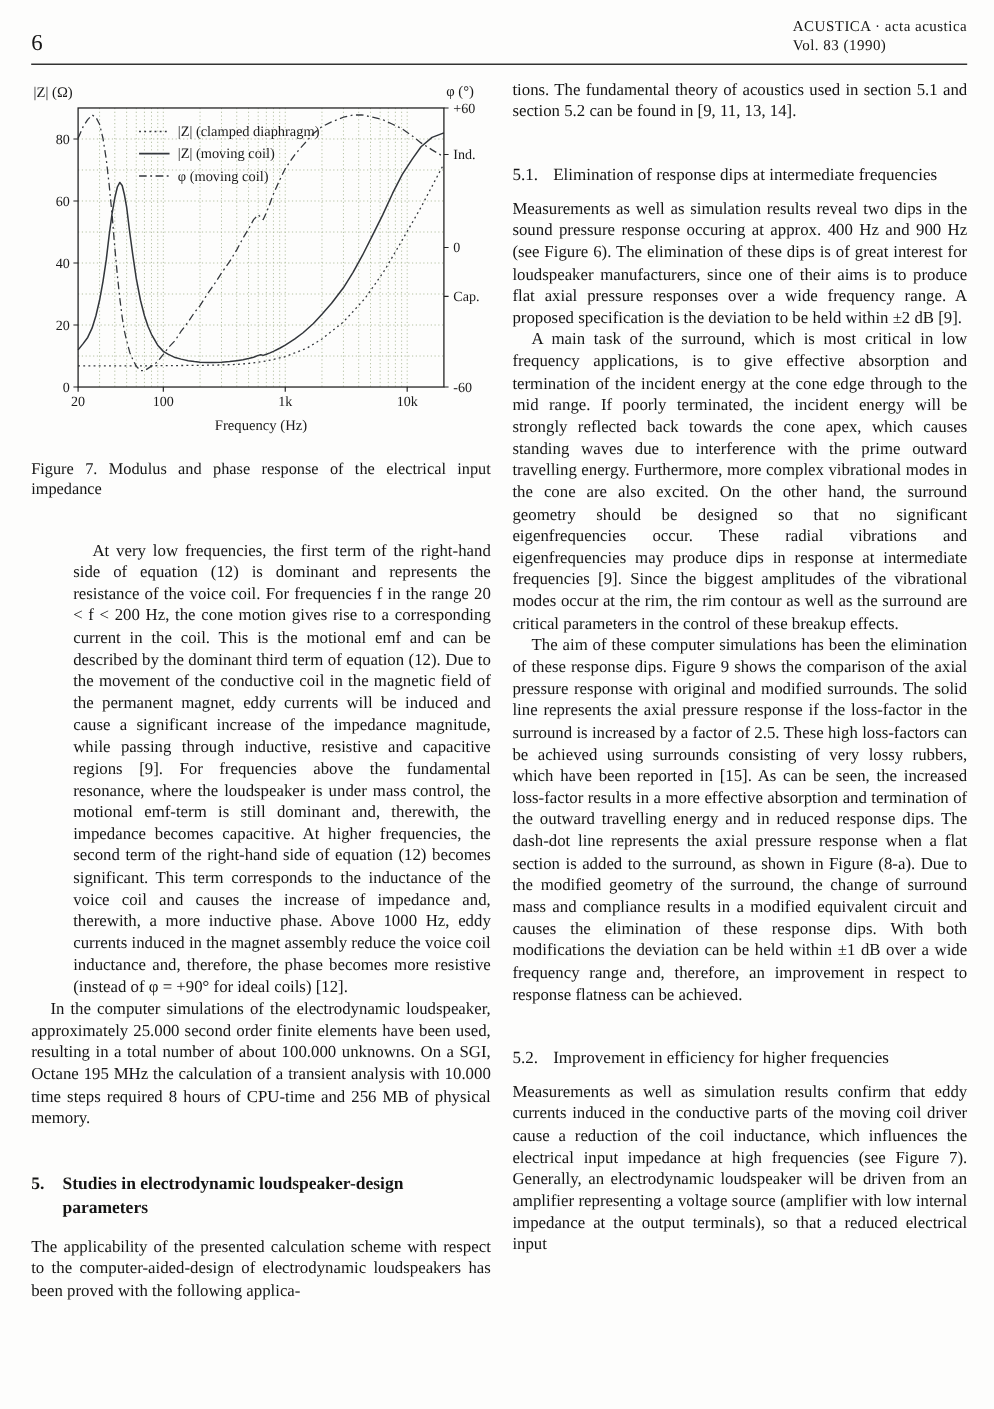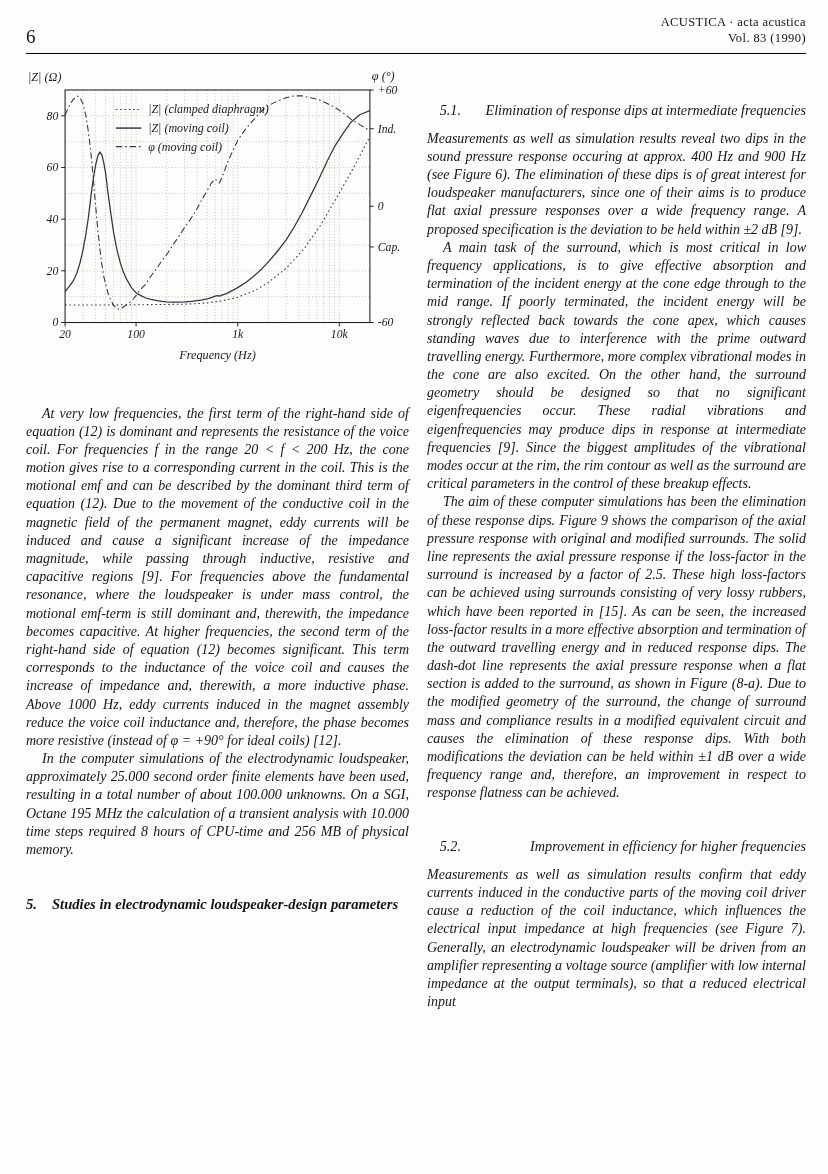--- a/index.html
+++ b/index.html
@@ -12,40 +12,40 @@
     font-family: "Liberation Serif", "DejaVu Serif", serif;
     overflow: hidden;
   }
   .page { width: 828px; height: 1174px; padding: 14px 22px 0 26px; overflow: hidden; }
 
   
   header { display: flex; justify-content: space-between; align-items: flex-end;
            border-bottom: 1.6px solid #000; padding-bottom: 5px; }
   .h-left { display: flex; align-items: baseline; gap: 14px; font-size: 15px; }
   .pagenum { font-size: 19px; }
-  .h-right { text-align: right; font-size: 12.5px; line-height: 1.3; margin-bottom: 1px; letter-spacing: 0.4px; }
+  .h-right { text-align: left; font-size: 12.5px; line-height: 1.3; margin-bottom: 1px; letter-spacing: 0.4px; }
 
   
   .columns { display: flex; gap: 18px; margin-top: 13px; }
-  .col { width: 383px; font-style: italic; }
+  .col { width: 383px; }
 
   p.body { margin: 0; font-size: 14px; line-height: 1.3; text-align: justify; }
   p.indent { text-indent: 16px; }
-  p.after-figure { margin-top: 34px; }
+  p.after-figure { margin-top: 34px; margin-left: 35px; }
 
   figure { margin: 0; }
   figcaption { margin-top: 10px; font-size: 13.6px; line-height: 1.3; text-align: justify; }
 
   h2.sec { font-size: 14.6px; font-weight: bold; margin: 36px 0 14px 0; display: flex; line-height: 1.35; }
   .sec-num { width: 26px; flex: none; }
   .sec-title { flex: 1; }
 
-  h3.subsec { font-size: 14.2px; font-weight: normal; margin: 34px 0 10px 0; display: flex; line-height: 1.35; text-align: right; }
+  h3.subsec { font-size: 14.2px; font-weight: normal; margin: 34px 0 10px 0; display: flex; line-height: 1.35; }
   .subsec-num { width: 34px; flex: none; }
-  .gap-top { margin-top: 36px; gap: 16px; }
+  .gap-top { margin-top: 36px; }
 
   svg text { font-family: "Liberation Serif", "DejaVu Serif", serif; fill: #1a1a1a; }
   .axis-title { font-size: 12.5px; }
 </style>
 </head>
 <body>
 
 <div class="page">
 
   <header>
@@ -134,33 +134,36 @@
               <line x1="352" y1="258" x2="356" y2="258" stroke="#222" stroke-width="1"></line>
               <text x="360" y="262" font-size="12">-60</text>
               <line x1="92" y1="40" x2="118" y2="40" stroke="#33373c" stroke-width="1.2" stroke-dasharray="1.6 2.8"></line>
               <text x="125" y="44" font-size="12.3">|Z| (clamped diaphragm)</text>
               <line x1="92" y1="59" x2="118" y2="59" stroke="#33373c" stroke-width="1.5"></line>
               <text x="125" y="63" font-size="12.3">|Z| (moving coil)</text>
               <line x1="92" y1="78" x2="118" y2="78" stroke="#33373c" stroke-width="1.2" stroke-dasharray="6.5 3 1.6 3"></line>
               <text x="125" y="82" font-size="12.3">φ (moving coil)</text>
             </g>
         </svg>
+        <figcaption>Figure 7. Modulus and phase response of the electrical input impedance</figcaption>
       </figure>
 
       <p class="body indent after-figure">At very low frequencies, the first term of the right-hand side of equation (12) is dominant and represents the resistance of the voice coil. For frequencies f in the range 20 &lt; f &lt; 200 Hz, the cone motion gives rise to a corresponding current in the coil. This is the motional emf and can be described by the dominant third term of equation (12). Due to the movement of the conductive coil in the magnetic field of the permanent magnet, eddy currents will be induced and cause a significant increase of the impedance magnitude, while passing through inductive, resistive and capacitive regions [9]. For frequencies above the fundamental resonance, where the loudspeaker is under mass control, the motional emf-term is still dominant and, therewith, the impedance becomes capacitive. At higher frequencies, the second term of the right-hand side of equation (12) becomes significant. This term corresponds to the inductance of the voice coil and causes the increase of impedance and, therewith, a more inductive phase. Above 1000 Hz, eddy currents induced in the magnet assembly reduce the voice coil inductance and, therefore, the phase becomes more resistive (instead of φ = +90° for ideal coils) [12].</p>
       <p class="body indent">In the computer simulations of the electrodynamic loudspeaker, approximately 25.000 second order finite elements have been used, resulting in a total number of about 100.000 unknowns. On a SGI, Octane 195 MHz the calculation of a transient analysis with 10.000 time steps required 8 hours of CPU-time and 256 MB of physical memory.</p>
 
       <h2 class="sec">
         <span class="sec-num">5.</span>
         <span class="sec-title">Studies in electrodynamic loudspeaker-design parameters</span>
       </h2>
 
+      <p class="body">The applicability of the presented calculation scheme with respect to the computer-aided-design of electrodynamic loudspeakers has been proved with the following applica-</p>
     </div>
 
     <div class="col">
+      <p class="body">tions. The fundamental theory of acoustics used in section 5.1 and section 5.2 can be found in [9, 11, 13, 14].</p>
 
       <h3 class="subsec">
         <span class="subsec-num">5.1.</span>
         <span class="sec-title">Elimination of response dips at intermediate frequencies</span>
       </h3>
 
       <p class="body">Measurements as well as simulation results reveal two dips in the sound pressure response occuring at approx. 400 Hz and 900 Hz (see Figure 6). The elimination of these dips is of great interest for loudspeaker manufacturers, since one of their aims is to produce flat axial pressure responses over a wide frequency range. A proposed specification is the deviation to be held within ±2 dB [9].</p>
       <p class="body indent">A main task of the surround, which is most critical in low frequency applications, is to give effective absorption and termination of the incident energy at the cone edge through to the mid range. If poorly terminated, the incident energy will be strongly reflected back towards the cone apex, which causes standing waves due to interference with the prime outward travelling energy. Furthermore, more complex vibrational modes in the cone are also excited. On the other hand, the surround geometry should be designed so that no significant eigenfrequencies occur. These radial vibrations and eigenfrequencies may produce dips in response at intermediate frequencies [9]. Since the biggest amplitudes of the vibrational modes occur at the rim, the rim contour as well as the surround are critical parameters in the control of these breakup effects.</p>
       <p class="body indent">The aim of these computer simulations has been the elimination of these response dips. Figure 9 shows the comparison of the axial pressure response with original and modified surrounds. The solid line represents the axial pressure response if the loss-factor in the surround is increased by a factor of 2.5. These high loss-factors can be achieved using surrounds consisting of very lossy rubbers, which have been reported in [15]. As can be seen, the increased loss-factor results in a more effective absorption and termination of the outward travelling energy and in reduced response dips. The dash-dot line represents the axial pressure response when a flat section is added to the surround, as shown in Figure (8-a). Due to the modified geometry of the surround, the change of surround mass and compliance results in a modified equivalent circuit and causes the elimination of these response dips. With both modifications the deviation can be held within ±1 dB over a wide frequency range and, therefore, an improvement in respect to response flatness can be achieved.</p>
 

